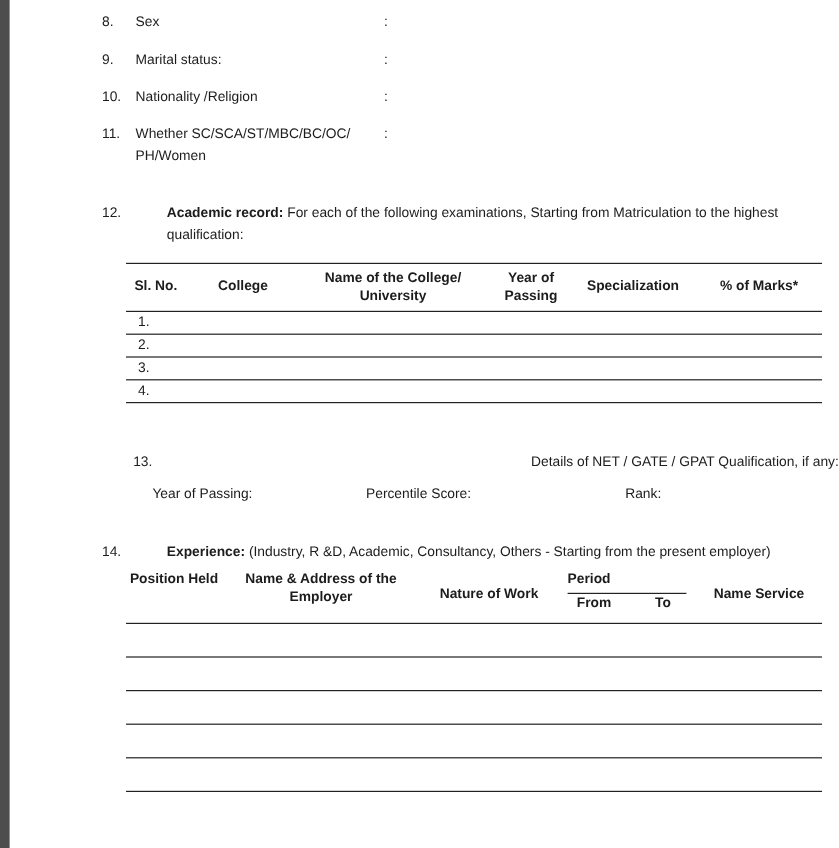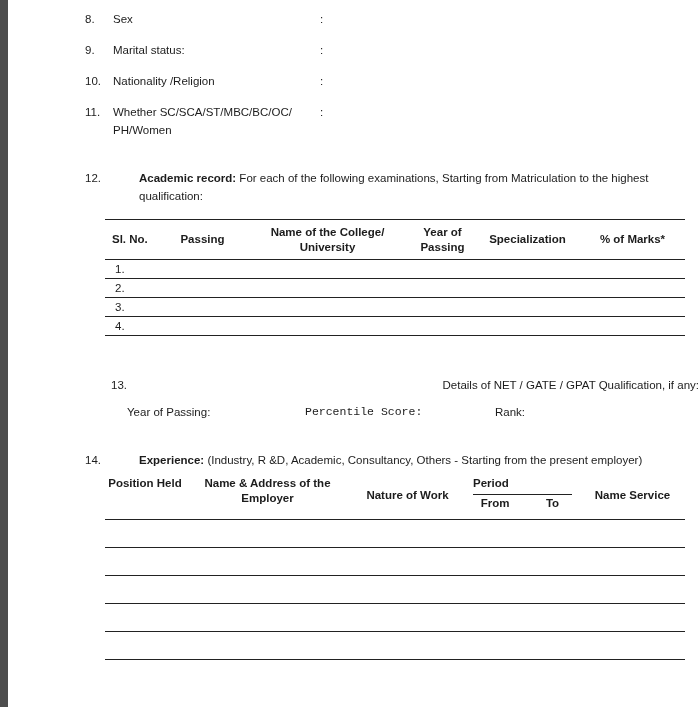--- a/index.html
+++ b/index.html
@@ -63,21 +63,21 @@
   .acad-row {
     height: 19px; line-height: 19px;
     border-bottom: 1px solid #222;
     padding-left: 10px;
   }
   .acad-note { margin-left: 105px; margin-top: 18px; line-height: 18px; }
 
   
   .qual-fields { padding-left: 127px; margin-top: 9px; line-height: 18px; display: flex; }
   .qual-fields .f0 { width: 178px; flex: none; }
-  .qual-fields .f1 { width: 190px; flex: none; font-family: Liberation Mono, monospace; }
+  .qual-fields .f1 { width: 216px; flex: none; }
 
   
   .exp-table { margin-left: 105px; width: 580px; margin-top: 3px; }
   .exp-header {
     display: grid;
     grid-template-columns: 80px 165px 115px 115px 105px;
     height: 48px;
     border-bottom: 1px solid #222;
     font-weight: bold;
   }
@@ -133,21 +133,21 @@
     </div>
 
     <div class="section-heading heading-12">
       <span class="num">12.</span>
       <div class="heading-text"><span class="bold">Academic record:</span><span> For each of the following examinations, Starting from Matriculation to the highest qualification:</span></div>
     </div>
 
     <div class="acad-table">
       <div class="acad-header">
         <div class="acad-hcell first">Sl. No.</div>
-        <div class="acad-hcell">Passing</div>
+        <div class="acad-hcell">College</div>
         <div class="acad-hcell">Name of the College/ University</div>
         <div class="acad-hcell">Year of Passing</div>
         <div class="acad-hcell">Specialization</div>
         <div class="acad-hcell">% of Marks*</div>
       </div>
       <div class="acad-row"><span>1.</span></div>
       <div class="acad-row"><span>2.</span></div>
       <div class="acad-row"><span>3.</span></div>
       <div class="acad-row"><span>4.</span></div>
     </div>

